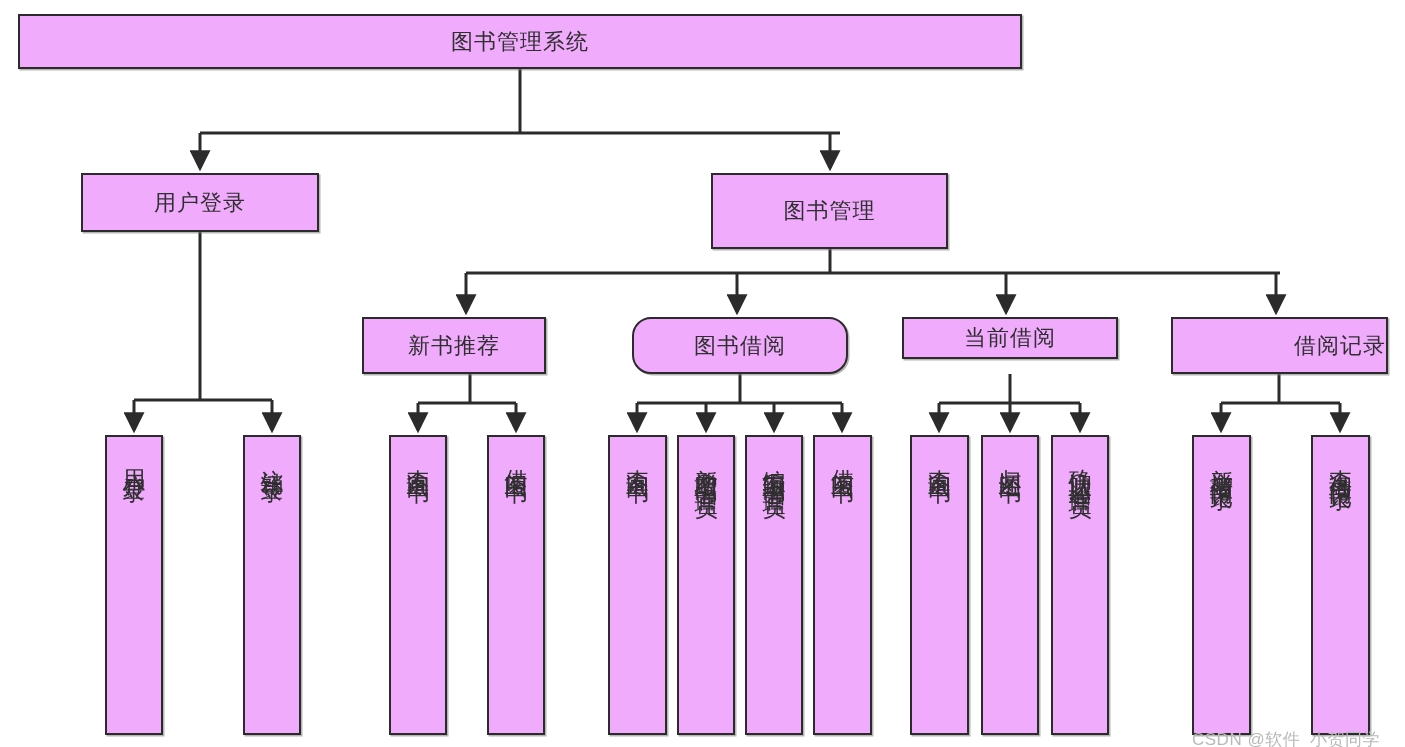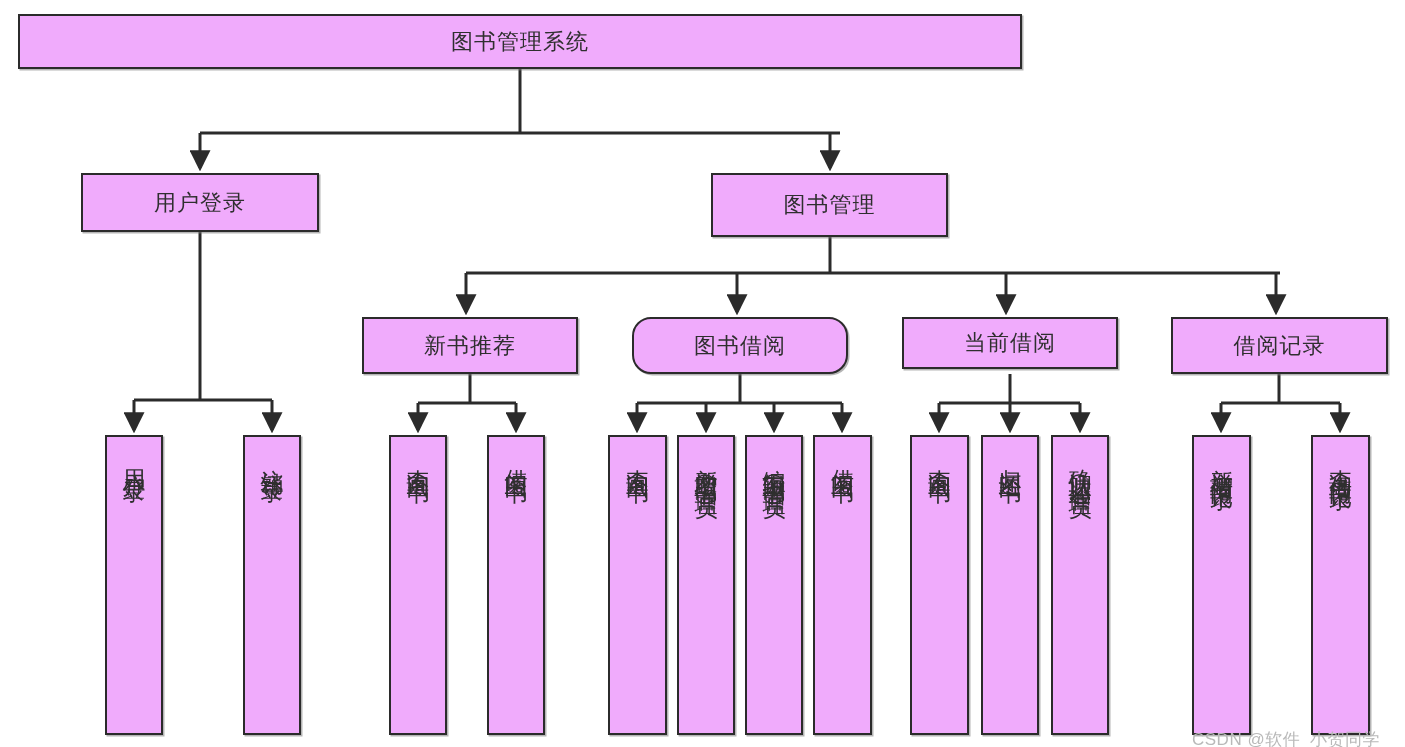--- a/index.html
+++ b/index.html
@@ -118,34 +118,34 @@
     </g>
   </svg>
 
   <div class="node" id="node-root" style="left: 18px; top: 14px; width: 1004px; height: 55px;">
     <span class="node-label">图书管理系统</span>
   </div>
 
   <div class="node" id="node-l2-0" style="left: 81px; top: 173px; width: 238px; height: 59px;">
     <span class="node-label">用户登录</span>
   </div>
-  <div class="node" id="node-l2-1" style="left: 711px; top: 173px; width: 237px; height: 64px;">
+  <div class="node" id="node-l2-1" style="left: 711px; top: 173px; width: 237px; height: 76px;">
     <span class="node-label">图书管理</span>
   </div>
 
-  <div class="node" id="node-l3-0" style="left: 362px; top: 317px; width: 216px; height: 57px;">
+  <div class="node" id="node-l3-0" style="left: 362px; top: 317px; width: 184px; height: 57px;">
     <span class="node-label">新书推荐</span>
   </div>
   <div class="node" id="node-l3-1" style="left: 632px; top: 317px; width: 216px; height: 57px; border-radius: 19px;">
     <span class="node-label">图书借阅</span>
   </div>
-  <div class="node" id="node-l3-2" style="left: 902px; top: 317px; width: 216px; height: 52px;">
+  <div class="node" id="node-l3-2" style="left: 902px; top: 317px; width: 216px; height: 42px;">
     <span class="node-label">当前借阅</span>
   </div>
-  <div class="node" id="node-l3-3" style="left: 1171px; top: 317px; width: 217px; height: 57px;">
+  <div class="node" id="node-l3-3" style="left: 1171px; top: 317px; width: 217px; height: 57px; justify-content: flex-end;">
     <span class="node-label">借阅记录</span>
   </div>
 
   <div class="node vertical" id="node-leaf-0" style="left: 105px; top: 435px; width: 58px; height: 300px;">
     <span class="node-label">用户登录</span>
   </div>
   <div class="node vertical" id="node-leaf-1" style="left: 243px; top: 435px; width: 58px; height: 300px;">
     <span class="node-label">注销登录</span>
   </div>
   <div class="node vertical" id="node-leaf-2" style="left: 389px; top: 435px; width: 58px; height: 300px;">

